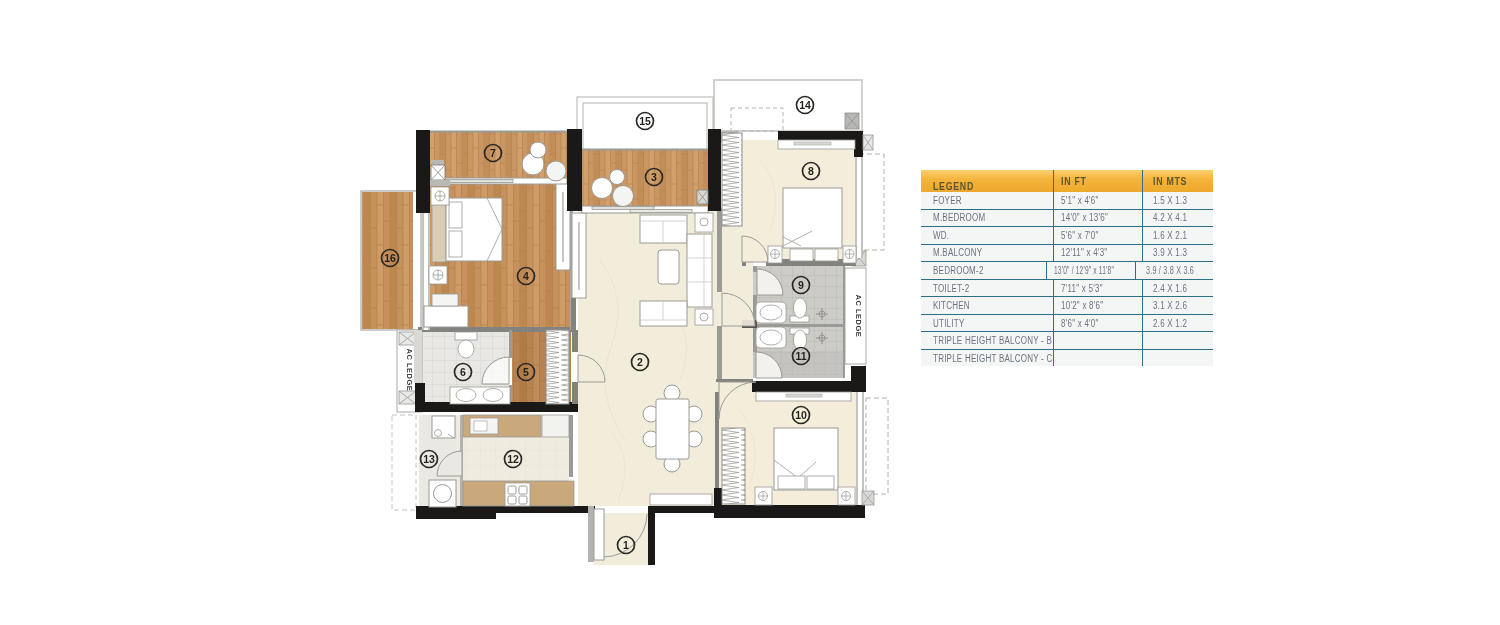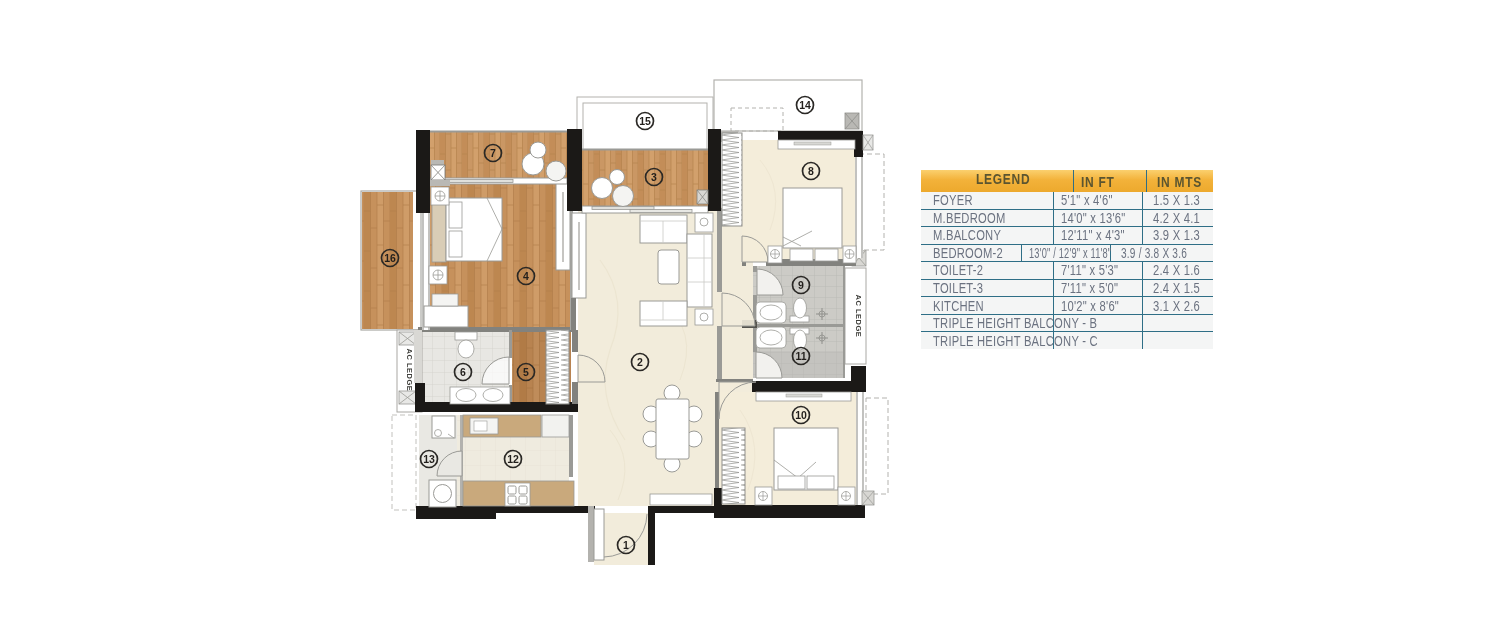--- a/index.html
+++ b/index.html
@@ -1,24 +1,24 @@
 <!DOCTYPE html>
 <html><head>
 <meta charset="utf-8">
 <style>
   html,body{margin:0;padding:0;background:#ffffff;}
   .canvas{position:relative;width:1500px;height:625px;background:#ffffff;overflow:hidden;
           font-family:"Liberation Sans", sans-serif;}
   svg{position:absolute;left:0;top:0;}
   .legend{position:absolute;left:921px;top:170px;width:292px;font-family:"Liberation Sans",sans-serif;}
-  .lg-head{display:flex;height:22px;align-items:flex-start;
+  .lg-head{display:flex;height:22px;align-items:flex-end;
      background:linear-gradient(180deg,#fbd06e 0%,#f3b23a 45%,#eda92d 100%);
-     font-weight:bold;font-size:15px;color:#5b5530;letter-spacing:0.9px;padding-left:43px;}
+     font-weight:bold;font-size:11px;color:#5b5530;letter-spacing:0.9px;}
   .lg-row{display:flex;height:16.56px;align-items:center;border-bottom:1px solid #2e6e86;
-     font-size:14px;color:#6b7280;letter-spacing:0.3px;background:#f4f5f5;}
+     font-size:10px;color:#6b7280;letter-spacing:0.3px;background:#f4f5f5;}
   .lg-row:last-child{border-bottom:none;}
   .t{display:inline-block;transform:scaleX(0.8);transform-origin:0 50%;white-space:nowrap;}
   .c1{width:132px;padding-left:12px;box-sizing:border-box;}
   .c2{width:89px;padding-left:7px;box-sizing:border-box;border-left:1.5px solid #2e6e86;align-self:stretch;display:flex;align-items:center;}
   .c3{flex:1;padding-left:10px;box-sizing:border-box;border-left:1.5px solid #2e6e86;align-self:stretch;display:flex;align-items:center;}
 </style>
 </head>
 <body>
 <div class="canvas">
 <svg viewBox="0 0 1500 625" width="1500" height="625" xmlns="http://www.w3.org/2000/svg">
@@ -625,20 +625,29 @@
   <div class="lg-row">
         <div class="c1"><span class="t">M.BEDROOM</span></div>
         <div class="c2">
           <span class="t">14'0" x 13'6"</span>
         </div>
         <div class="c3">
           <span class="t">4.2 X 4.1</span>
         </div>
       </div>
   <div class="lg-row">
+        <div class="c1"><span class="t">WD.</span></div>
+        <div class="c2">
+          <span class="t">5'6" x 7'0"</span>
+        </div>
+        <div class="c3">
+          <span class="t">1.6 X 2.1</span>
+        </div>
+      </div>
+  <div class="lg-row">
         <div class="c1"><span class="t">M.BALCONY</span></div>
         <div class="c2">
           <span class="t">12'11" x 4'3"</span>
         </div>
         <div class="c3">
           <span class="t">3.9 X 1.3</span>
         </div>
       </div>
   <div class="lg-row">
         <div class="c1"><span class="t">BEDROOM-2</span></div>
@@ -652,35 +661,35 @@
   <div class="lg-row">
         <div class="c1"><span class="t">TOILET-2</span></div>
         <div class="c2">
           <span class="t">7'11" x 5'3"</span>
         </div>
         <div class="c3">
           <span class="t">2.4 X 1.6</span>
         </div>
       </div>
   <div class="lg-row">
-        <div class="c1"><span class="t">TOILET-3</span></div>
-        <div class="c2">
-          <span class="t">7'11" x 5'0"</span>
-        </div>
-        <div class="c3">
-          <span class="t">2.4 X 1.5</span>
-        </div>
-      </div>
-  <div class="lg-row">
         <div class="c1"><span class="t">KITCHEN</span></div>
         <div class="c2">
           <span class="t">10'2" x 8'6"</span>
         </div>
         <div class="c3">
           <span class="t">3.1 X 2.6</span>
+        </div>
+      </div>
+  <div class="lg-row">
+        <div class="c1"><span class="t">UTILITY</span></div>
+        <div class="c2">
+          <span class="t">8'6" x 4'0"</span>
+        </div>
+        <div class="c3">
+          <span class="t">2.6 X 1.2</span>
         </div>
       </div>
   <div class="lg-row">
         <div class="c1"><span class="t">TRIPLE HEIGHT BALCONY - B</span></div>
         <div class="c2">
           <span class="t"></span>
         </div>
         <div class="c3">
           <span class="t"></span>
         </div>

